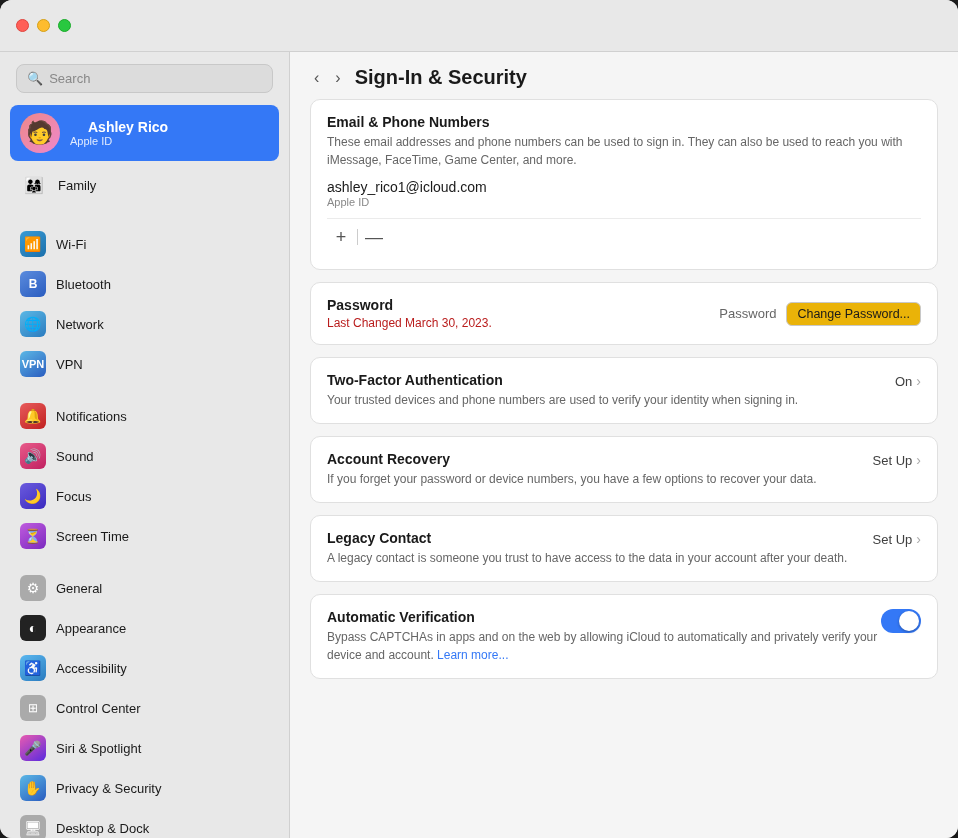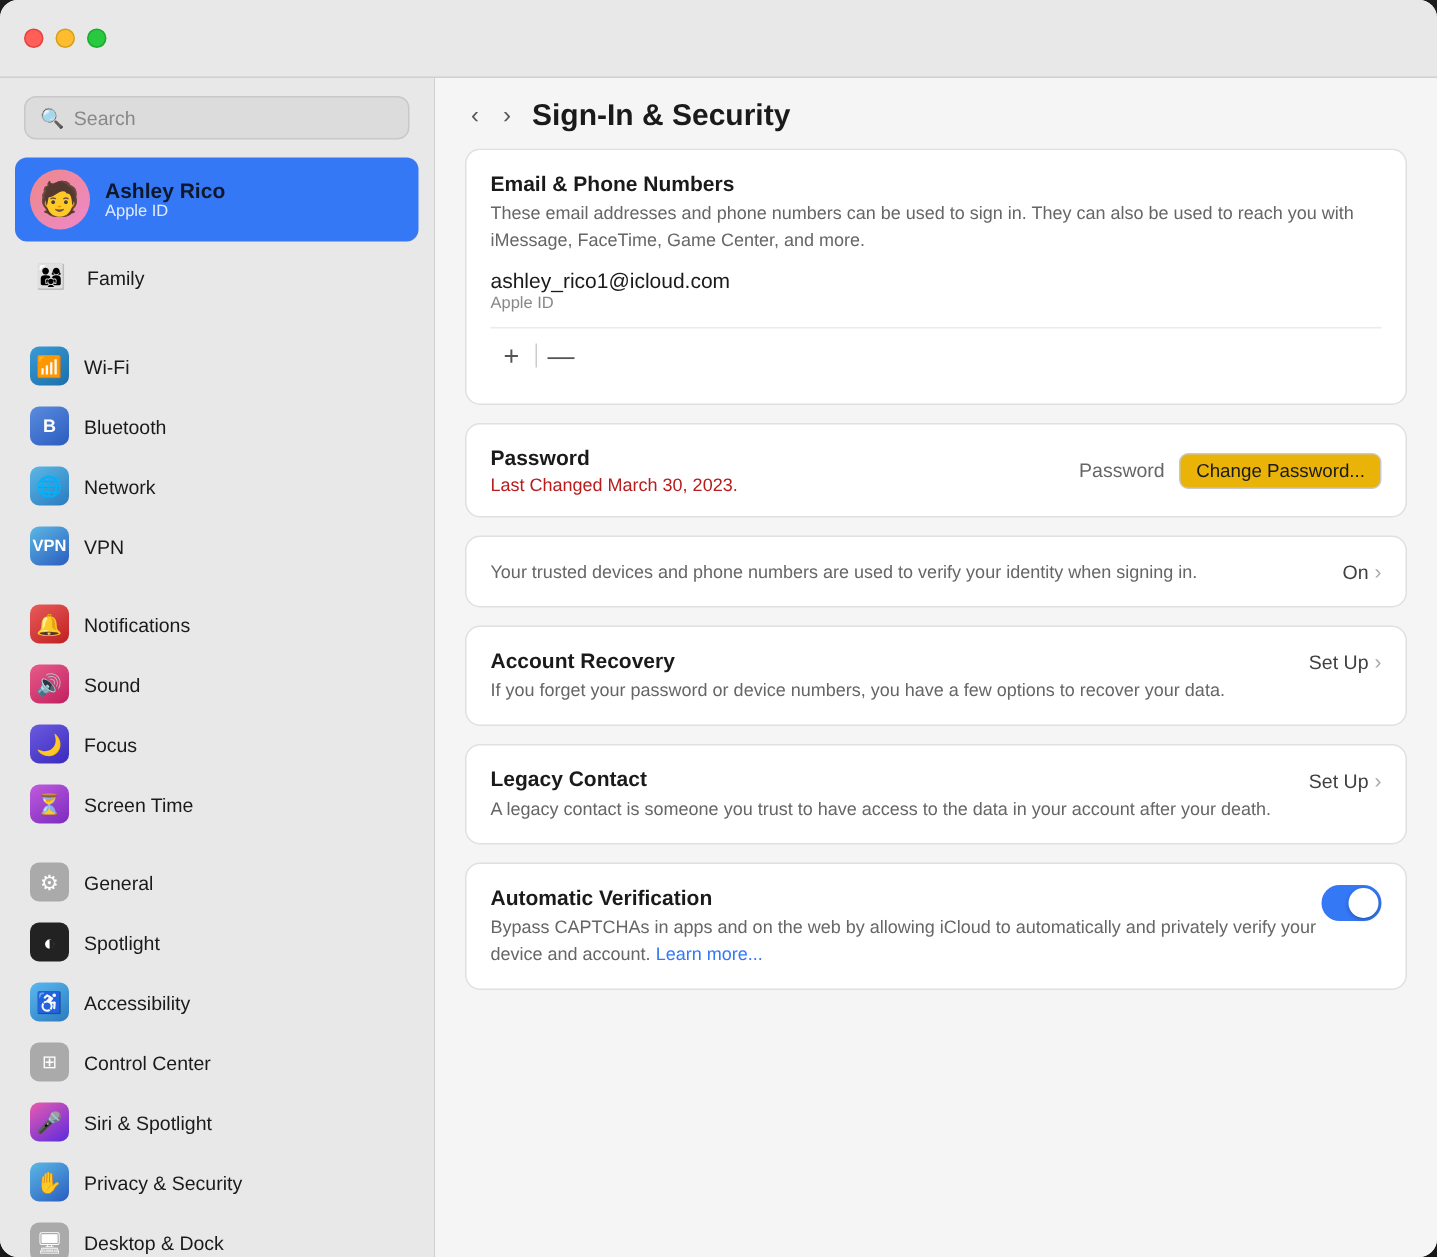--- a/index.html
+++ b/index.html
@@ -110,23 +110,24 @@
       justify-content: center;
       font-size: 22px;
       overflow: hidden;
       flex-shrink: 0;
     }
     .user-info {
       display: flex;
       flex-direction: column;
     }
     .user-name {
-      color: #0f172a;
+      color: #ffffff;
       font-size: 14px;
       font-weight: 600;
+      margin-left: 18px;
     }
     .user-subtitle {
       color: rgba(255,255,255,0.85);
       font-size: 11px;
     }
 
     
     .family-item {
       margin: 0 10px 8px 10px;
       padding: 6px 10px;
@@ -483,21 +484,21 @@
       </div>
 
       <div class="sidebar-divider"></div>
 
       <div class="sidebar-item">
         <div class="sidebar-item-icon icon-general">⚙</div>
         <span class="sidebar-item-label">General</span>
       </div>
       <div class="sidebar-item">
         <div class="sidebar-item-icon icon-appearance" style="color:white;font-weight:bold;">◐</div>
-        <span class="sidebar-item-label">Spotlight</span>
+        <span class="sidebar-item-label">Appearance</span>
       </div>
       <div class="sidebar-item">
         <div class="sidebar-item-icon icon-accessibility">♿</div>
         <span class="sidebar-item-label">Accessibility</span>
       </div>
       <div class="sidebar-item">
         <div class="sidebar-item-icon icon-controlcenter" style="font-size:12px;">⊞</div>
         <span class="sidebar-item-label">Control Center</span>
       </div>
       <div class="sidebar-item">
@@ -549,20 +550,21 @@
                 <button class="change-password-btn">Change Password...</button>
               </div>
             </div>
           </div>
         </div>
 
         <div class="card">
           <div class="card-section">
             <div class="row-with-chevron">
               <div class="row-left">
+                <div class="card-title">Two-Factor Authentication</div>
                 <div class="card-desc">Your trusted devices and phone numbers are used to verify your identity when signing in.</div>
               </div>
               <div class="row-right">
                 <span class="status-text">On</span>
                 <span class="chevron">›</span>
               </div>
             </div>
           </div>
         </div>
 

